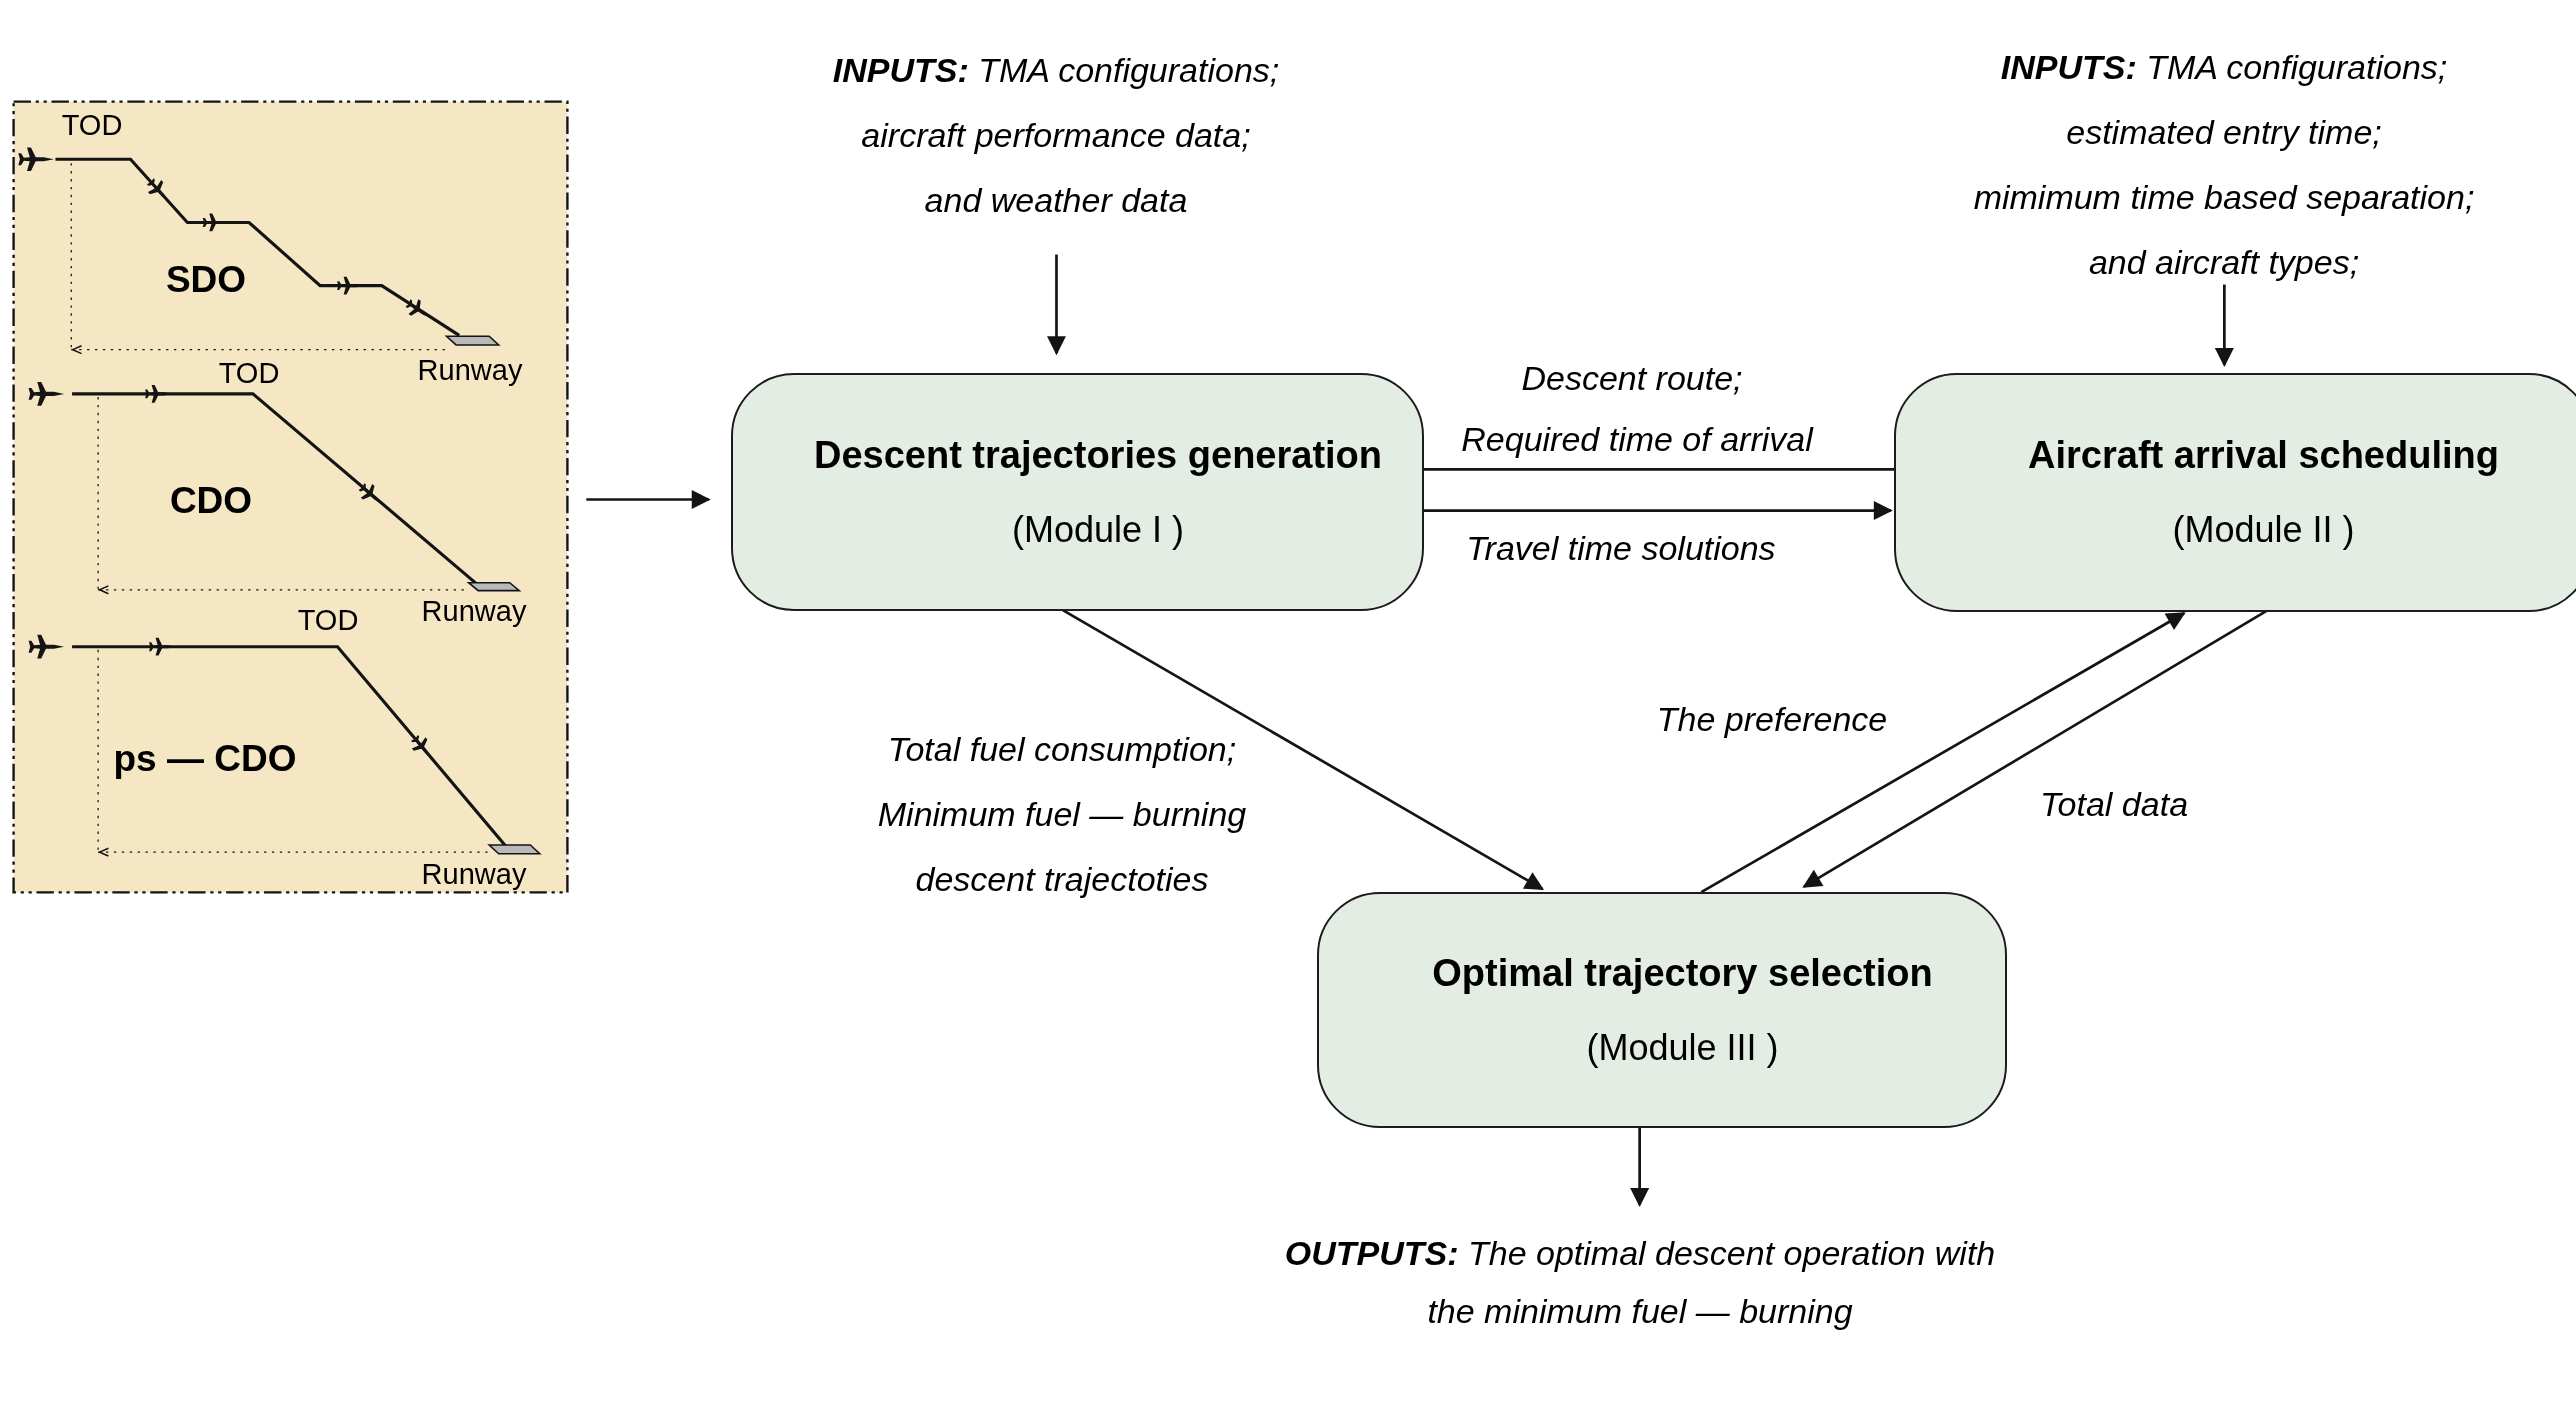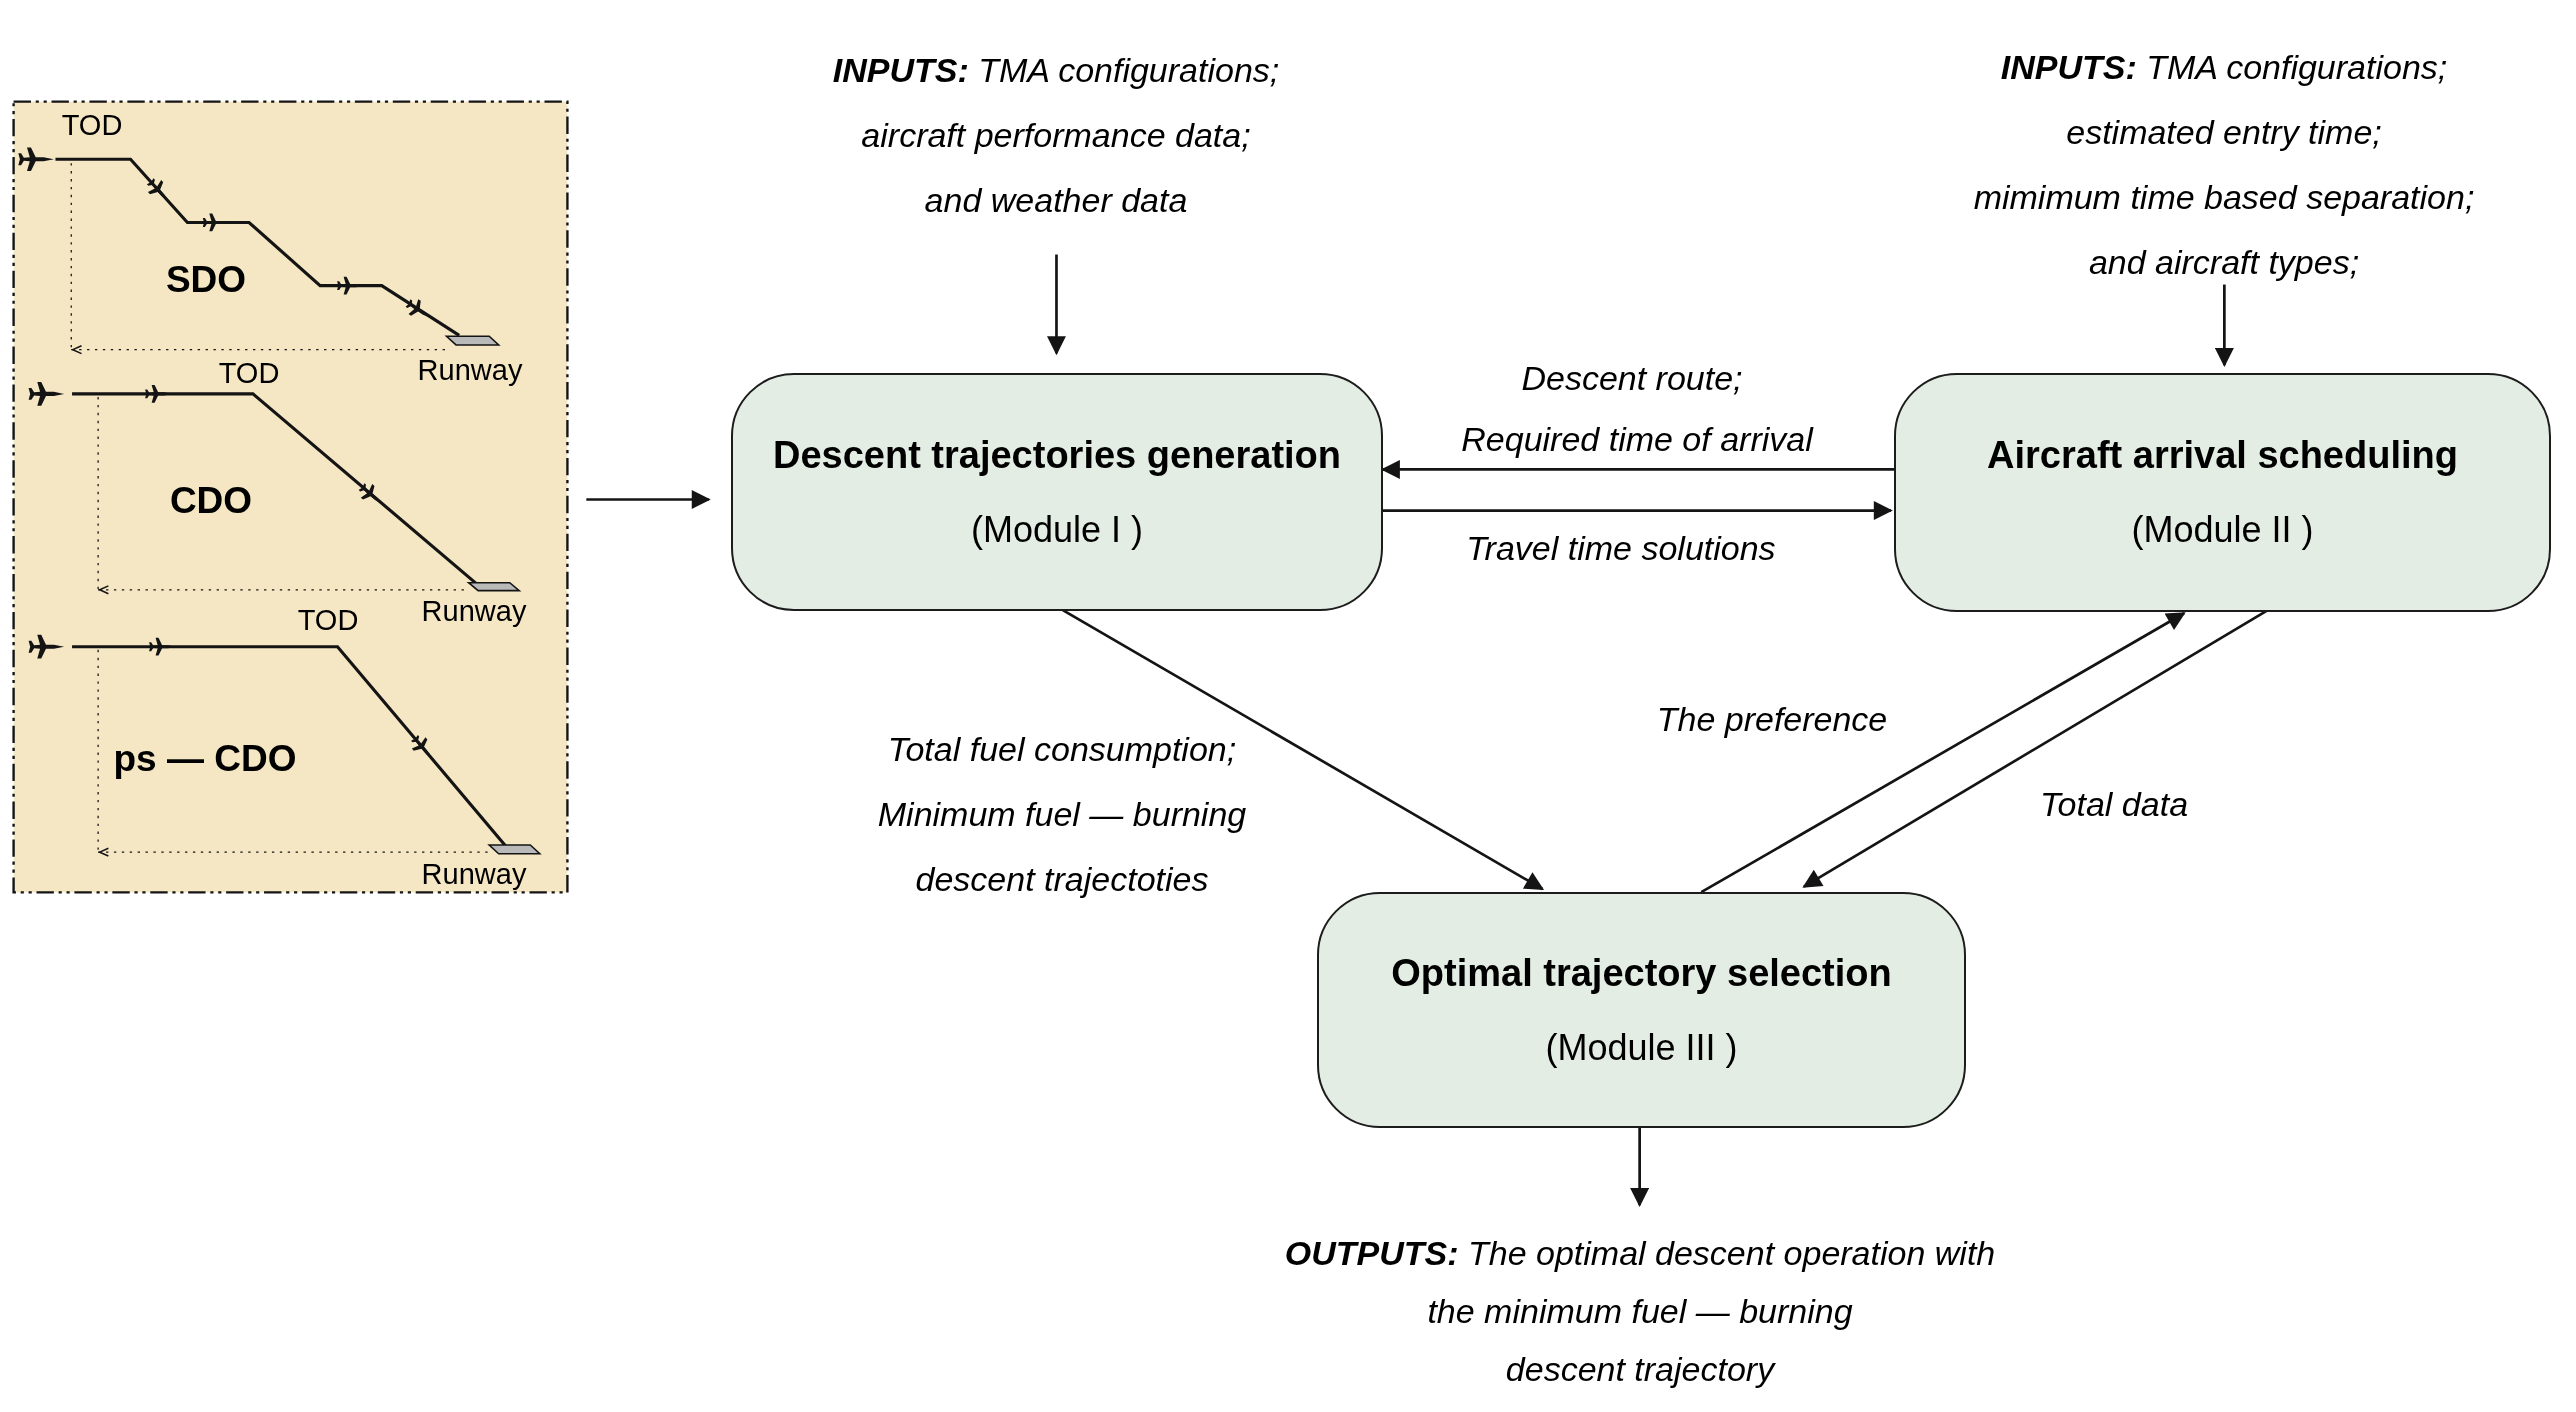--- a/index.html
+++ b/index.html
@@ -14,20 +14,21 @@
   svg.connectors{position:absolute;left:0;top:0;z-index:1;}
 
   
   .module{
     position:absolute;z-index:2;
     background:var(--module-bg);
     border:2.4px solid #1c1c1c;
     border-radius:63px;
     display:flex;flex-direction:column;align-items:center;justify-content:center;
     gap:32px;
+    padding-left:41px;
   }
   .module .title{font-weight:bold;font-size:38px;white-space:nowrap;}
   .module .subtitle{font-size:36px;white-space:nowrap;}
 
   
   .ann{
     position:absolute;z-index:2;
     transform:translateX(-50%);
     text-align:center;font-style:italic;font-size:34px;line-height:65px;
     white-space:nowrap;
@@ -170,17 +171,16 @@
     <div>Minimum fuel — burning</div>
     <div>descent trajectoties</div>
   </div>
 
   <span class="lbl" style="left:1772px;top:719px;">The preference</span>
   <span class="lbl" style="left:2114px;top:804px;">Total data</span>
 
   <div class="ann tight" style="left:1640px;top:1224px;">
     <div><span class="kw">OUTPUTS:</span> <span>The optimal descent operation with</span></div>
     <div>the minimum fuel — burning</div>
-    <div>descent trajectory</div>
   </div>
 
 </div>
 
 
 </body></html>

